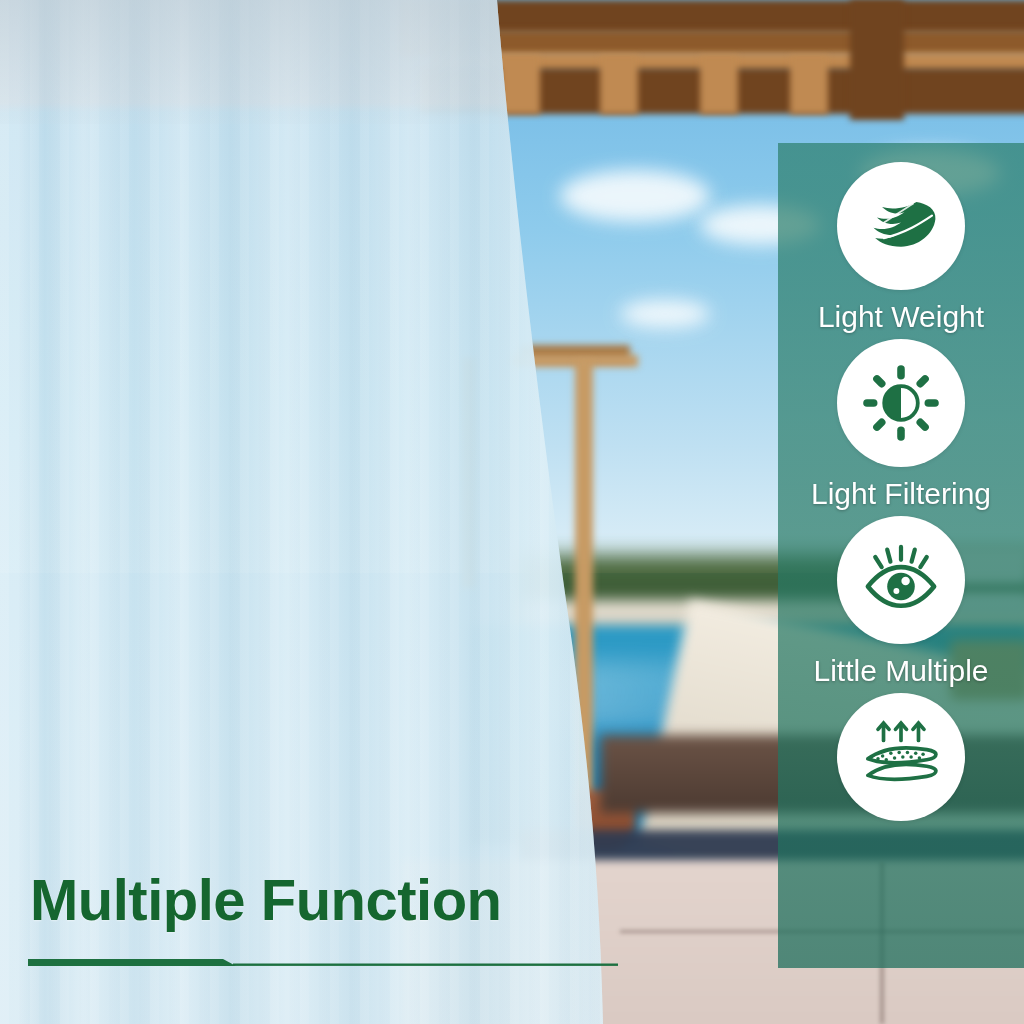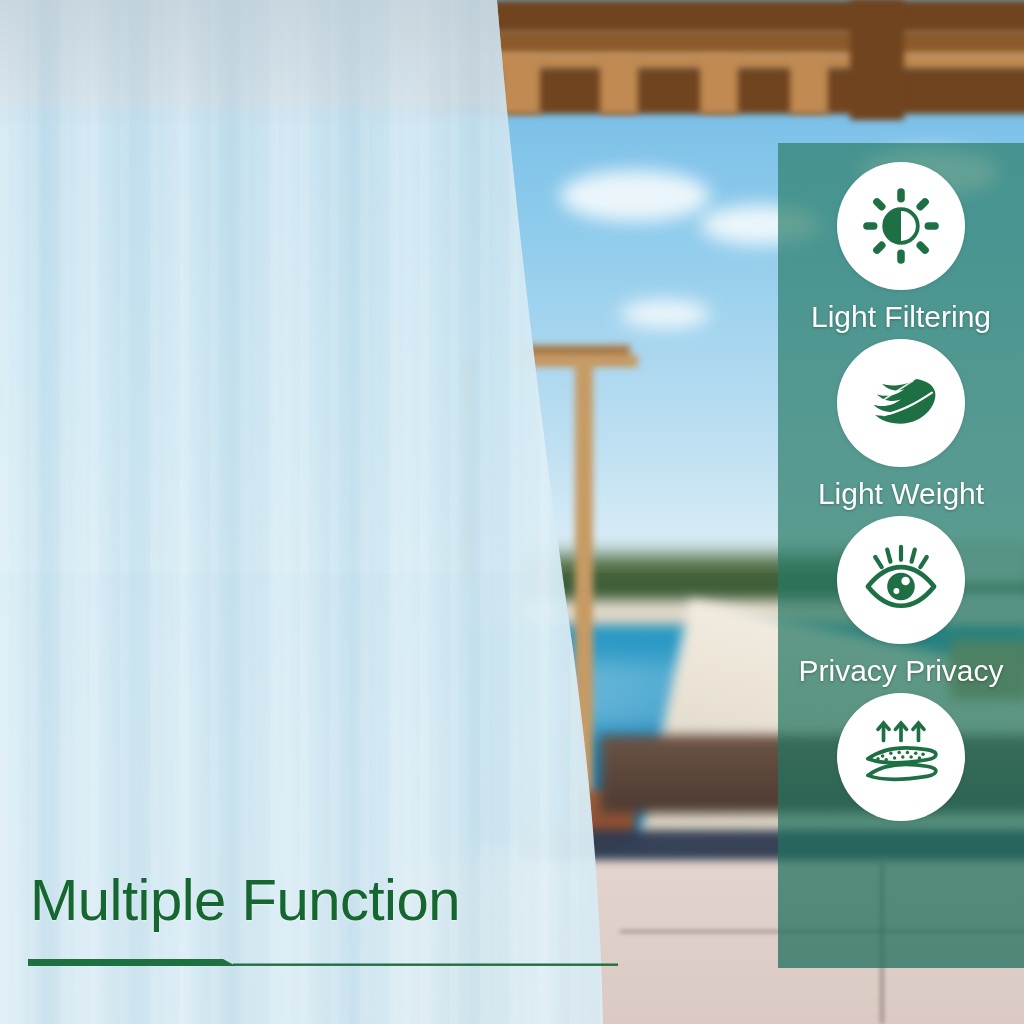--- a/index.html
+++ b/index.html
@@ -135,21 +135,21 @@
     background:linear-gradient(180deg,rgba(186,202,212,.55),rgba(200,218,228,.12));
   }
   .curtain-edge-glow{
     position:absolute;right:0;top:0;width:70px;height:100%;
     background:linear-gradient(90deg,rgba(255,255,255,0),rgba(255,255,255,.55));
   }
 
   
   .headline{
     position:absolute;left:30px;top:866px;
-    font-size:58px;font-weight:normal;color:#15662f;letter-spacing:-.5px;
+    font-size:58px;font-weight:bold;color:#15662f;letter-spacing:-.5px;
     text-shadow:0 1px 2px rgba(255,255,255,.45);
   }
   .divider{position:absolute;left:28px;top:957px;width:590px;height:14px;}
 
   
   .panel{
     position:absolute;left:778px;top:143px;width:246px;height:825px;
     background:linear-gradient(180deg,
         rgba(46,128,110,.72) 0%,
         rgba(42,124,104,.70) 35%,
@@ -228,20 +228,35 @@
   </div>
 
   <div class="headline">Multiple Function</div>
 
   <svg class="divider" viewBox="0 0 590 14" preserveAspectRatio="none">
     <polygon points="0,2 195,2 208,9 0,9" fill="#1d7040"></polygon>
     <rect x="205" y="6.5" width="385" height="2.4" fill="#1d7040"></rect>
   </svg>
 
   <div class="panel">
+
+    <div class="feature">
+      <div class="icon-circle">
+        <svg width="86" height="86" viewBox="0 0 100 100">
+          <path d="M90,42 C88,60 70,74 50,74 C36,74 26,70 20,64
+                   C30,66 40,64 46,60 C34,62 24,58 18,52
+                   C30,56 42,52 50,46 C38,50 28,46 22,40
+                   C34,44 46,40 54,34 C44,38 34,34 28,28
+                   C42,32 58,28 68,22 C80,24 91,30 90,42 Z" fill="#1e7044"></path>
+          <path d="M86,38 C74,46 56,58 30,64" stroke="#ffffff" stroke-width="2.6" fill="none" stroke-linecap="round"></path>
+          <path d="M64,24 C54,30 40,40 24,50" stroke="#ffffff" stroke-width="2" fill="none" stroke-linecap="round" opacity=".85"></path>
+        </svg>
+      </div>
+      <div class="feature-label">Light Weight</div>
+    </div>
 
     <div class="feature">
       <div class="icon-circle">
         <svg width="84" height="84" viewBox="0 0 100 100">
           <g fill="#1e7044">
             <rect x="45.5" y="5" width="9" height="17" rx="4.5"></rect>
             <rect x="45.5" y="78" width="9" height="17" rx="4.5"></rect>
             <rect x="5" y="45.5" width="17" height="9" rx="4.5"></rect>
             <rect x="78" y="45.5" width="17" height="9" rx="4.5"></rect>
             <rect x="45.5" y="5" width="9" height="17" rx="4.5" transform="rotate(45 50 50)"></rect>
@@ -251,51 +266,36 @@
           </g>
           <circle cx="50" cy="50" r="20" fill="none" stroke="#1e7044" stroke-width="4.5"></circle>
           <path d="M50,30 A20,20 0 0,0 50,70 Z" fill="#1e7044"></path>
         </svg>
       </div>
       <div class="feature-label">Light Filtering</div>
     </div>
 
     <div class="feature">
       <div class="icon-circle">
-        <svg width="86" height="86" viewBox="0 0 100 100">
-          <path d="M90,42 C88,60 70,74 50,74 C36,74 26,70 20,64
-                   C30,66 40,64 46,60 C34,62 24,58 18,52
-                   C30,56 42,52 50,46 C38,50 28,46 22,40
-                   C34,44 46,40 54,34 C44,38 34,34 28,28
-                   C42,32 58,28 68,22 C80,24 91,30 90,42 Z" fill="#1e7044"></path>
-          <path d="M86,38 C74,46 56,58 30,64" stroke="#ffffff" stroke-width="2.6" fill="none" stroke-linecap="round"></path>
-          <path d="M64,24 C54,30 40,40 24,50" stroke="#ffffff" stroke-width="2" fill="none" stroke-linecap="round" opacity=".85"></path>
-        </svg>
-      </div>
-      <div class="feature-label">Light Weight</div>
-    </div>
-
-    <div class="feature">
-      <div class="icon-circle">
         <svg width="92" height="92" viewBox="0 0 100 100">
           <g stroke="#1e7044" stroke-width="4.6" stroke-linecap="round">
             <line x1="50" y1="14" x2="50" y2="28"></line>
             <line x1="35" y1="17" x2="38.5" y2="30"></line>
             <line x1="65" y1="17" x2="61.5" y2="30"></line>
             <line x1="22" y1="25" x2="29" y2="36"></line>
             <line x1="78" y1="25" x2="71" y2="36"></line>
           </g>
           <path d="M14,57 C26,42 38,36 50,36 C62,36 74,42 86,57
                    C74,72 62,78 50,78 C38,78 26,72 14,57 Z" fill="none" stroke="#1e7044" stroke-width="5" stroke-linejoin="round"></path>
           <circle cx="50" cy="57" r="15" fill="#1e7044"></circle>
           <circle cx="55" cy="51" r="4.6" fill="#ffffff"></circle>
           <circle cx="45" cy="62" r="3.2" fill="#ffffff"></circle>
         </svg>
       </div>
-      <div class="feature-label">Privacy Privacy</div>
+      <div class="feature-label">Little Multiple</div>
     </div>
 
     <div class="feature">
       <div class="icon-circle">
         <svg width="92" height="92" viewBox="0 0 100 100">
           <g stroke="#1e7044" stroke-width="4" stroke-linecap="round" fill="none">
             <line x1="31" y1="32" x2="31" y2="14"></line>
             <polyline points="25,20 31,13 37,20"></polyline>
             <line x1="50" y1="32" x2="50" y2="14"></line>
             <polyline points="44,20 50,13 56,20"></polyline>

